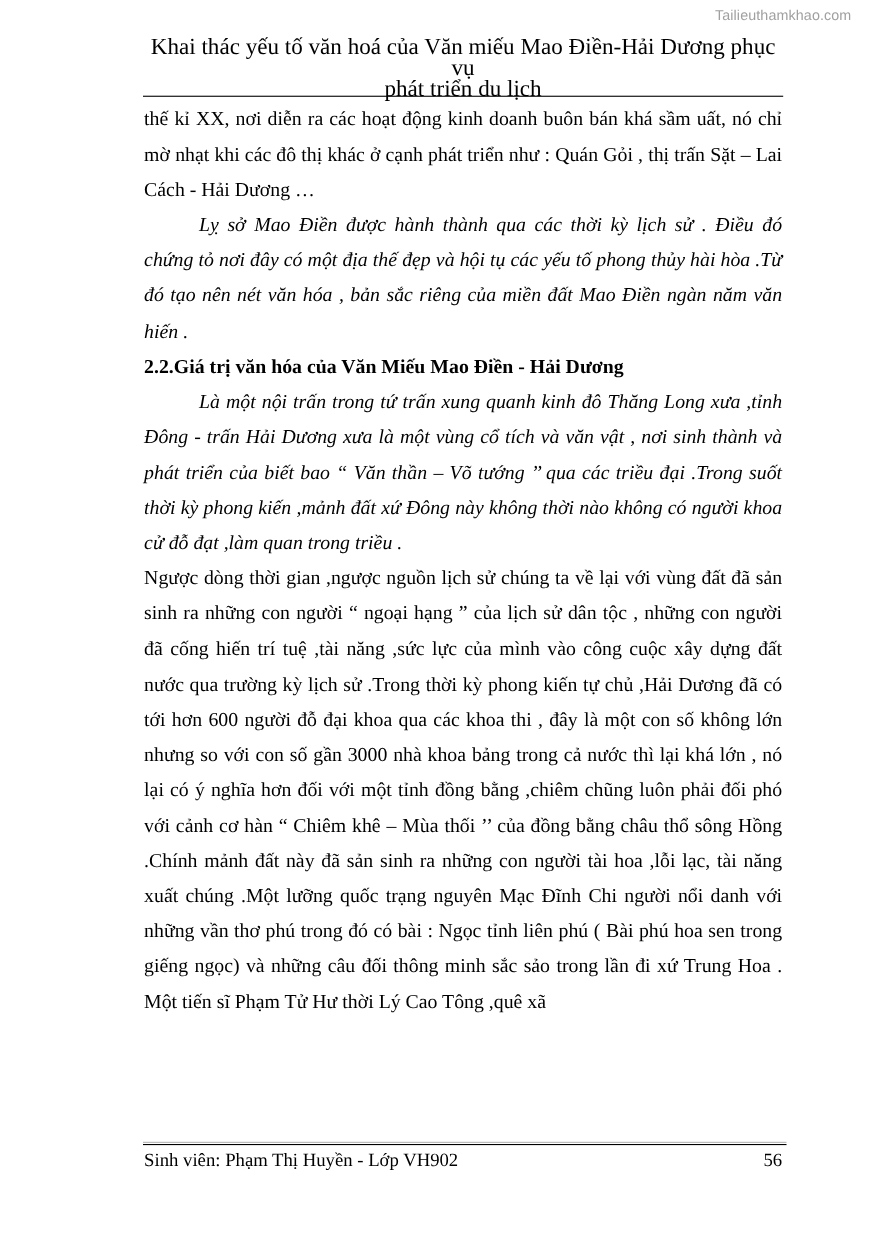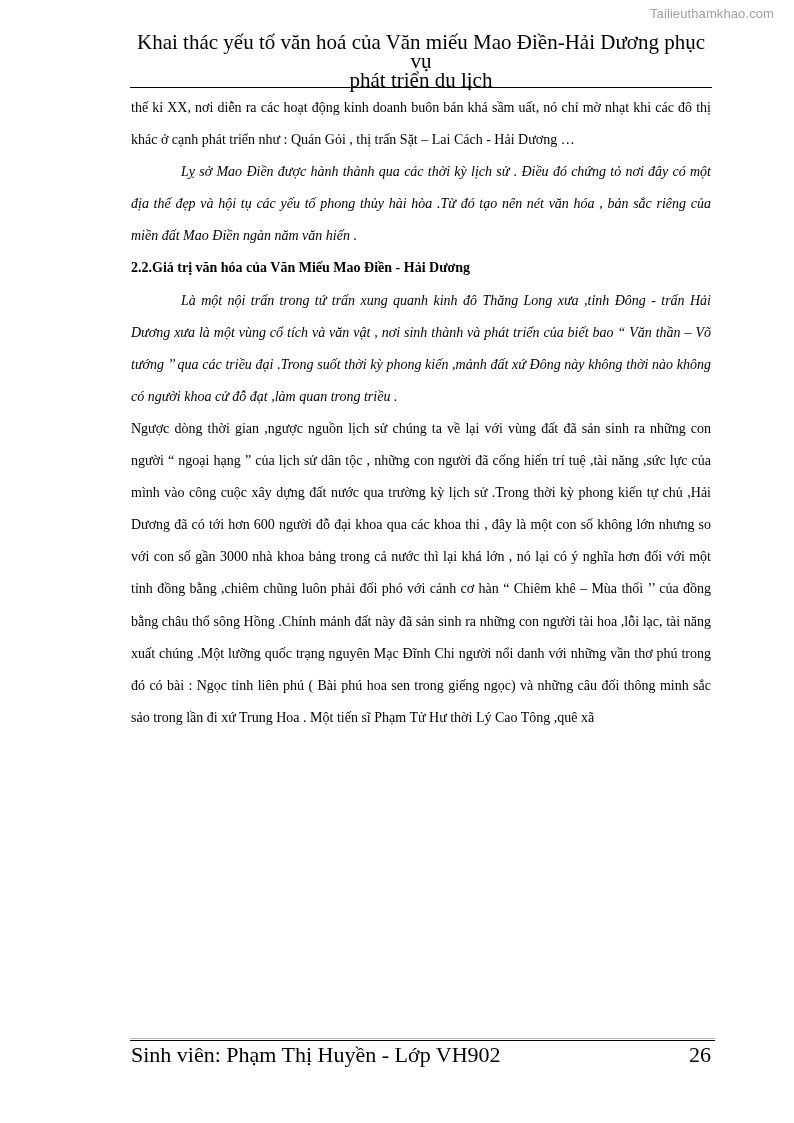--- a/index.html
+++ b/index.html
@@ -16,32 +16,32 @@
     .header {
       position: absolute; left: 130px; width: 582px; top: 33px;
       text-align: center; font-size: 21px; line-height: 19px;
     }
     .header-rule {
       position: absolute; left: 130px; width: 582px; top: 87px;
       border-top: 1.3px solid #000;
     }
     .content {
       position: absolute; left: 131px; width: 580px; top: 92px;
-      font-size: 14px; line-height: 32.1px;
+      font-size: 18px; line-height: 32.1px;
     }
     .content p { margin: 0; text-align: justify; }
     .content p.indent { text-indent: 50px; font-style: italic; }
     .content p.heading { font-weight: bold; text-align: left; }
     .footer-rule {
       position: absolute; left: 130px; width: 585px; top: 1038px;
       border-top: 1px solid #b5b5b5; border-bottom: 1.2px solid #000; height: 1px;
     }
     .footer {
       position: absolute; left: 131px; width: 580px; top: 1044px;
-      font-size: 22px; line-height: 22px;
+      font-size: 17px; line-height: 22px;
       display: flex; justify-content: space-between;
     }
   </style>
 </head>
 <body>
 
 <div class="watermark">Tailieuthamkhao.com</div>
 
 <div class="header">
   <div>Khai thác yếu tố văn hoá của Văn miếu Mao Điền-Hải Dương phục vụ</div>
@@ -53,14 +53,14 @@
   <p>thế kỉ XX, nơi diễn ra các hoạt động kinh doanh buôn bán khá sầm uất, nó chỉ mờ nhạt khi các đô thị khác ở cạnh phát triển như : Quán Gỏi , thị trấn Sặt – Lai Cách - Hải Dương …</p>
   <p class="indent">Lỵ sở Mao Điền được hành thành qua các thời kỳ lịch sử . Điều đó chứng tỏ nơi đây có một địa thế đẹp và hội tụ các yếu tố phong thủy hài hòa .Từ đó tạo nên nét văn hóa , bản sắc riêng của miền đất Mao Điền ngàn năm văn hiến .</p>
   <p class="heading">2.2.Giá trị văn hóa của Văn Miếu Mao Điền - Hải Dương</p>
   <p class="indent">Là một nội trấn trong tứ trấn xung quanh kinh đô Thăng Long xưa ,tỉnh Đông - trấn Hải Dương xưa là một vùng cổ tích và văn vật , nơi sinh thành và phát triển của biết bao “ Văn thần – Võ tướng ’’ qua các triều đại .Trong suốt thời kỳ phong kiến ,mảnh đất xứ Đông này không thời nào không có người khoa cử đỗ đạt ,làm quan trong triều .</p>
   <p>Ngược dòng thời gian ,ngược nguồn lịch sử chúng ta về lại với vùng đất đã sản sinh ra những con người “ ngoại hạng ” của lịch sử dân tộc , những con người đã cống hiến trí tuệ ,tài năng ,sức lực của mình vào công cuộc xây dựng đất nước qua trường kỳ lịch sử .Trong thời kỳ phong kiến tự chủ ,Hải Dương đã có tới hơn 600 người đỗ đại khoa qua các khoa thi , đây là một con số không lớn nhưng so với con số gần 3000 nhà khoa bảng trong cả nước thì lại khá lớn , nó lại có ý nghĩa hơn đối với một tỉnh đồng bằng ,chiêm chũng luôn phải đối phó với cảnh cơ hàn “ Chiêm khê – Mùa thối ’’ của đồng bằng châu thổ sông Hồng .Chính mảnh đất này đã sản sinh ra những con người tài hoa ,lỗi lạc, tài năng xuất chúng .Một lưỡng quốc trạng nguyên Mạc Đĩnh Chi người nổi danh với những vần thơ phú trong đó có bài : Ngọc tỉnh liên phú ( Bài phú hoa sen trong giếng ngọc) và những câu đối thông minh sắc sảo trong lần đi xứ Trung Hoa . Một tiến sĩ Phạm Tử Hư thời Lý Cao Tông ,quê xã</p>
 </div>
 
 <div class="footer-rule"></div>
 <div class="footer">
   <span>Sinh viên: Phạm Thị Huyền - Lớp VH902</span>
-  <span>26</span>
+  <span>56</span>
 </div>
 
 </body></html>

